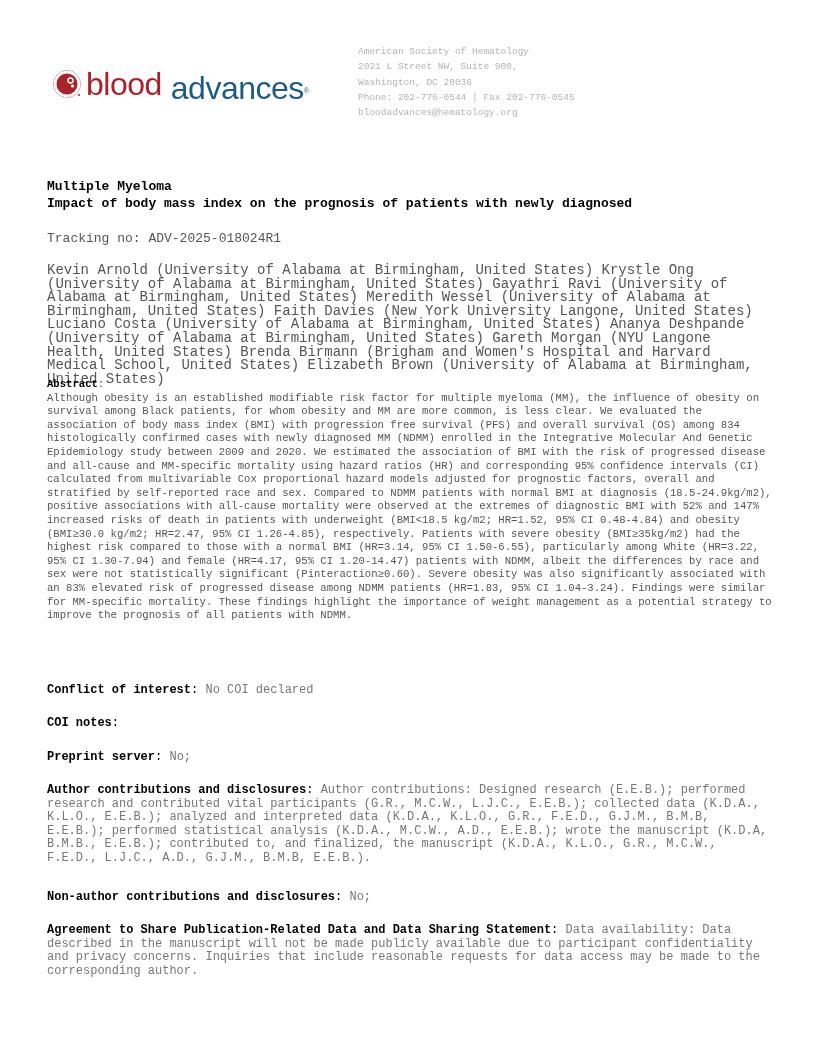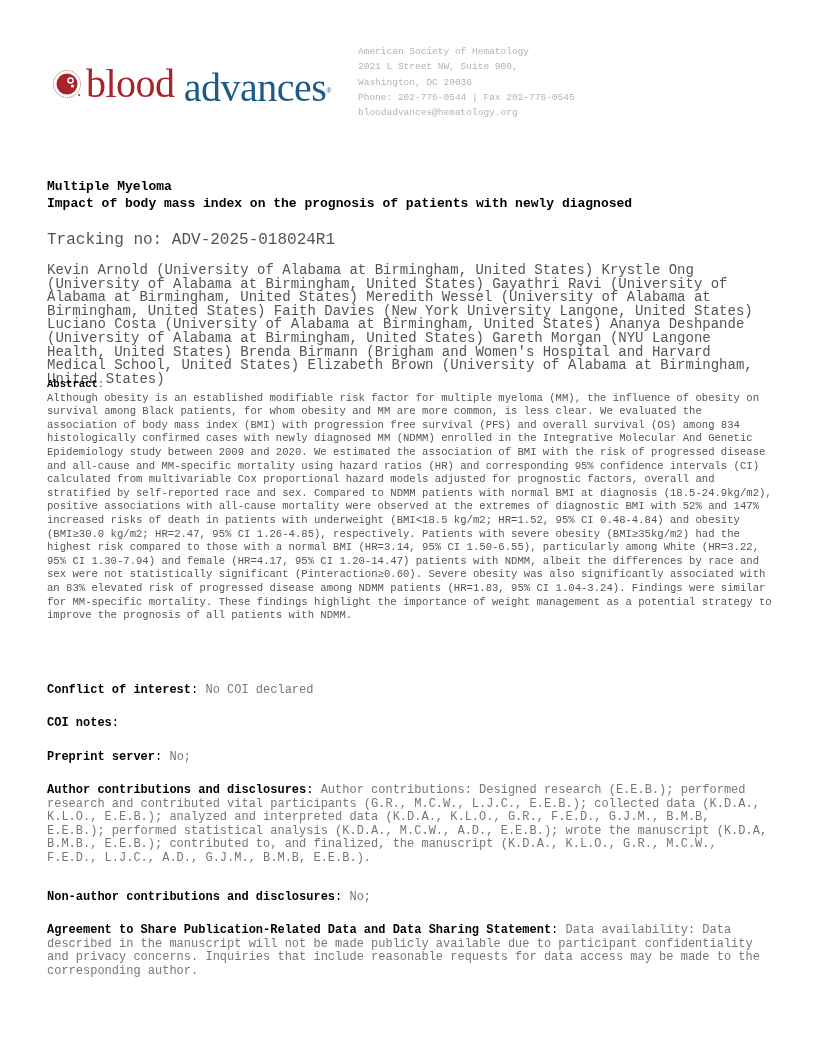--- a/index.html
+++ b/index.html
@@ -1,27 +1,27 @@
 <!DOCTYPE html>
 <html><head>
 <meta charset="utf-8">
 <style>
   html, body { margin: 0; padding: 0; background: #ffffff; }
   body { width: 816px; height: 1056px; position: relative; overflow: hidden; }
   .page { position: absolute; left: 0; top: 0; width: 816px; height: 1056px; }
   .logo { position: absolute; left: 52px; top: 62px; height: 44px; display: flex; align-items: center; }
   .logo-emblem { width: 30px; height: 30px; position: relative; margin-right: 4px; }
-  .logo-word { font-family: Liberation Serif, serif; font-size: 40px; line-height: 40px; letter-spacing: -0.5px; }
+  .logo-word { font-family: Liberation Sans, sans-serif; font-size: 32px; line-height: 40px; letter-spacing: -0.5px; }
   .logo-blood { color: #a8232a; }
   .logo-adv { color: #1c5b86; margin-top: 8px; }
   .logo-reg { font-family: "Liberation Sans", sans-serif; font-size: 7px; color: #1c5b86; vertical-align: top; position: relative; top: 6px; }
   .address { position: absolute; left: 358px; top: 44px; font-family: "Liberation Mono", monospace; font-size: 9.5px; line-height: 15.3px; color: #b3b3b3; }
   .address div { white-space: nowrap; }
   .title { position: absolute; left: 47px; top: 178px; width: 720px; font-family: "Liberation Mono", monospace; font-weight: bold; font-size: 13px; line-height: 17px; color: #000; }
-  .tracking { position: absolute; left: 47px; top: 231px; font-family: "Liberation Mono", monospace; font-size: 16px; color: #555; }
+  .tracking { position: absolute; left: 47px; top: 231px; font-family: "Liberation Mono", monospace; font-size: 13px; color: #555; }
   .authors { position: absolute; left: 47px; top: 264px; width: 725px; font-family: Liberation Mono, monospace; font-size: 14px; line-height: 13.6px; color: #555; }
   .abstract { position: absolute; left: 47px; top: 378px; width: 725px; font-family: "Liberation Mono", monospace; font-size: 10.6px; line-height: 13.6px; color: #555; }
   .label { font-weight: bold; color: #000; }
   .field { position: absolute; left: 47px; width: 725px; font-family: "Liberation Mono", monospace; font-size: 12px; line-height: 13.6px; color: #777; }
   .field .label { color: #000; }
   .abstract-body { color: #555; }
 </style>
 </head>
 <body>
 

